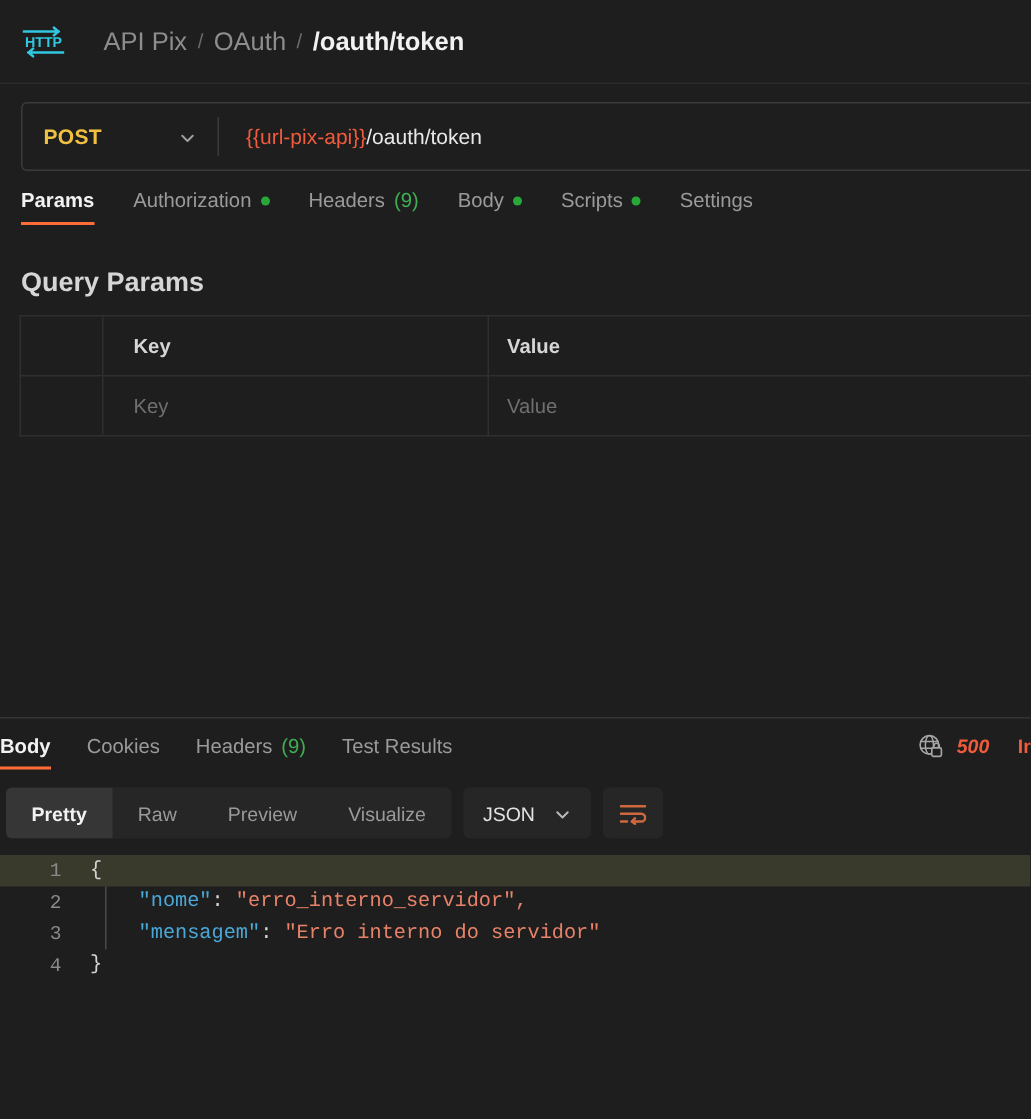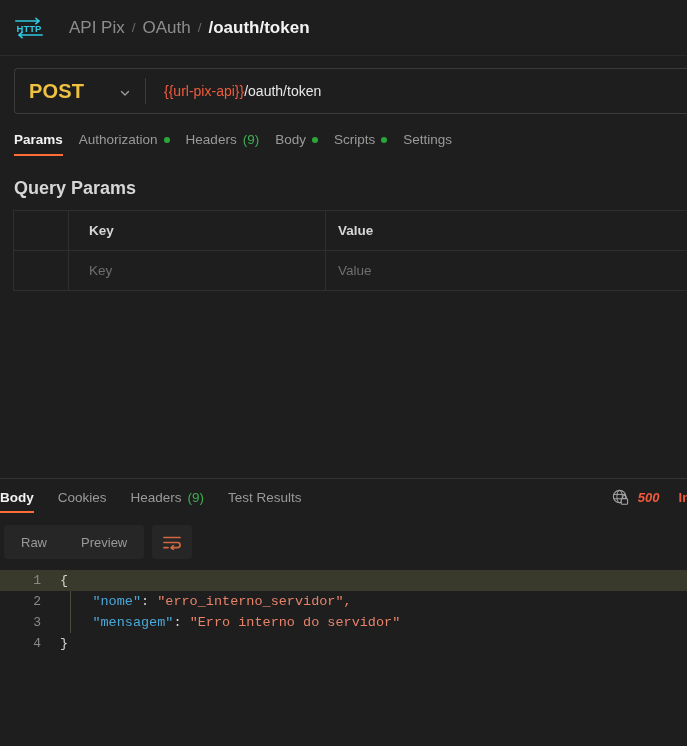--- a/index.html
+++ b/index.html
@@ -59,21 +59,21 @@
   }
   .method-select {
     display: flex;
     align-items: center;
     height: 100%;
     padding: 0 14px 0 14px;
     min-width: 130px;
     cursor: pointer;
   }
   .method-label {
-    font-size: 20px;
+    font-size: 14px;
     font-weight: bold;
     color: #f0c040;
     letter-spacing: .2px;
   }
   .chev {
     margin-left: auto;
     width: 12px;
     height: 12px;
     display: block;
   }
@@ -88,24 +88,24 @@
     font-size: 14px;
     white-space: nowrap;
     overflow: hidden;
   }
   .url-var { color: #f05b3c; text-align: right; }
   .url-path { color: #e8e8e8; }
 
   
   .req-tabs {
     display: flex;
-    align-items: center;
+    align-items: flex-start;
     padding: 0 0 0 14px;
     height: 36px;
-    gap: 16px;
+    gap: 26px;
   }
   .tab {
     position: relative;
     font-size: 13.5px;
     color: #9a9a9a;
     padding-bottom: 9px;
     cursor: pointer;
     white-space: nowrap;
     display: flex;
     align-items: center;
@@ -383,22 +383,32 @@
         <rect x="9.2" y="9.6" width="6.4" height="5.6" rx="1" fill="#1e1e1e" stroke="#a6a6a6" stroke-width="1.1"></rect>
         <path d="M10.6 9.6 V8.3 a1.8 1.8 0 0 1 3.6 0 V9.6" stroke="#a6a6a6" stroke-width="1.1" fill="none"></path>
       </svg>
     </span>
     <span class="status-text"><span class="code">500</span><span>Internal Se</span></span>
   </div>
 </div>
 
 <div class="fmt-row">
   <div class="seg-group">
+    <div class="seg active">Pretty</div>
     <div class="seg">Raw</div>
     <div class="seg">Preview</div>
+    <div class="seg">Visualize</div>
+  </div>
+  <div class="json-select">
+    <span class="lbl">JSON</span>
+    <span class="chev">
+      <svg viewBox="0 0 12 12" width="12" height="12" xmlns="http://www.w3.org/2000/svg">
+        <path d="M2.5 4.5 L6 8 L9.5 4.5" stroke="#b8b8b8" stroke-width="1.3" fill="none" stroke-linecap="round" stroke-linejoin="round"></path>
+      </svg>
+    </span>
   </div>
   <div class="wrap-btn">
     <span class="wrap-icon">
       <svg viewBox="0 0 18 15" width="18" height="15" xmlns="http://www.w3.org/2000/svg">
         <path d="M1 2.5 H17" stroke="#d0683f" stroke-width="1.7" stroke-linecap="round"></path>
         <path d="M1 7.5 H14.5 a2.6 2.6 0 0 1 0 5.2 H8.5" stroke="#d0683f" stroke-width="1.7" fill="none" stroke-linecap="round"></path>
         <path d="M10.3 10.6 L8.2 12.7 L10.3 14.2" stroke="#d0683f" stroke-width="1.7" fill="none" stroke-linecap="round" stroke-linejoin="round"></path>
         <path d="M1 12.7 H5" stroke="#d0683f" stroke-width="1.7" stroke-linecap="round"></path>
       </svg>
     </span>

